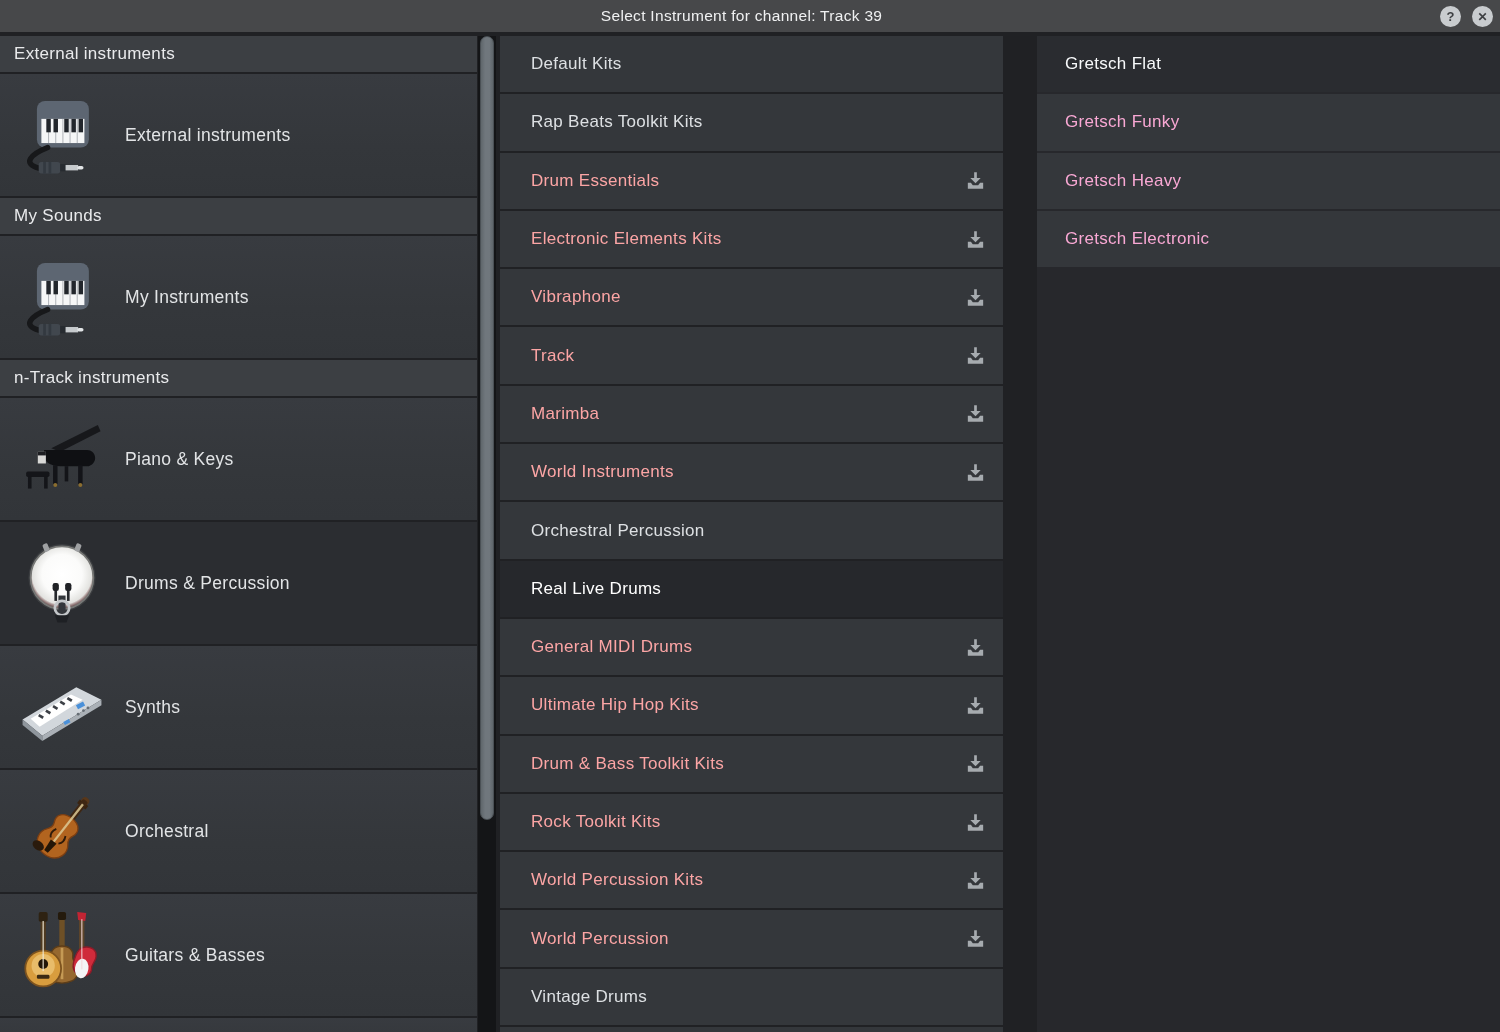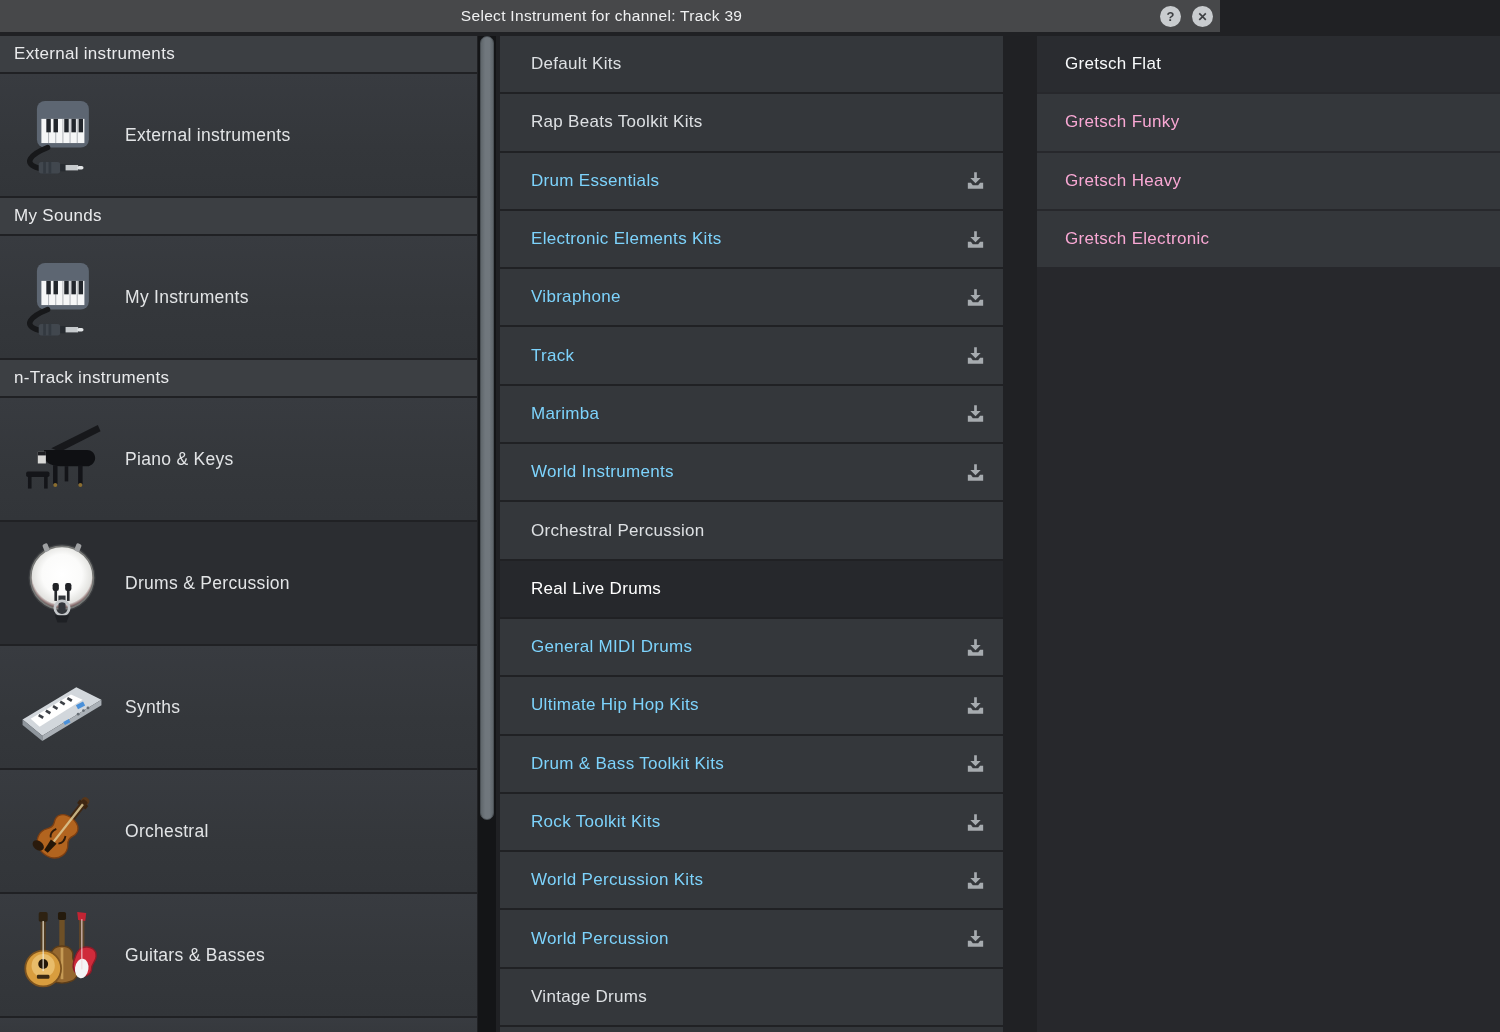--- a/index.html
+++ b/index.html
@@ -5,21 +5,21 @@
   * { box-sizing: border-box; margin: 0; padding: 0; }
   html,body { width:1500px; height:1032px; overflow:hidden; }
   body {
     background:#202124;
     font-family:"Liberation Sans", sans-serif;
     position:relative;
     -webkit-font-smoothing:antialiased;
   }
   
   .titlebar{
-    position:absolute; top:0; left:0; width:1220px; height:32px;
+    position:absolute; top:0; left:0; width:1500px; height:32px;
     background:#47484a; display:flex; align-items:center;
   }
   .titlebar-title{
     position:absolute; left:50%; transform:translateX(-53%);
     color:#f0f1f2; font-size:15.5px; letter-spacing:.3px; white-space:nowrap;
   }
   .tb-icon{
     position:absolute; top:6px; width:21px; height:21px; border-radius:50%;
     background:#c9cccf; color:#3d3f42; display:flex; align-items:center; justify-content:center;
     font-size:13px; font-weight:bold; cursor:pointer; line-height:1;
@@ -64,21 +64,21 @@
   .right-panel{
     position:absolute; top:36px; left:1037px; width:495px; height:996px;
     background:#27282c; display:flex; flex-direction:column; overflow:hidden;
   }
   .row{
     height:56.3px; flex:0 0 56.3px; margin-bottom:2px; background:#34373b;
     display:flex; align-items:center; padding:0 16px 0 31px;
     font-size:17px; letter-spacing:.3px; color:#dde0e3; cursor:pointer;
   }
   .right-panel .row{ padding-left:28px; }
-  .row.downloadable{ color:#7dd3fc; }
+  .row.downloadable{ color:#fca5a5; }
   .row.selected{ background:#26282c; color:#ffffff; }
   .right-panel .row.selected{ background:#2a2c30; color:#f8fafb; }
   .right-panel .row.normal{ color:#f9a8d4;align-items:center; }
   .row.partial{ flex:1 1 auto; height:auto; margin-bottom:0; }
   .row-label{ flex:1 1 auto; white-space:nowrap; overflow:hidden; }
   .dl-btn{ flex:0 0 24px; width:24px; height:24px; display:flex; align-items:center; justify-content:center; cursor:pointer; }
   .dl-btn svg{ width:23px; height:23px; display:block; }
 </style>
 </head>
 <body>

